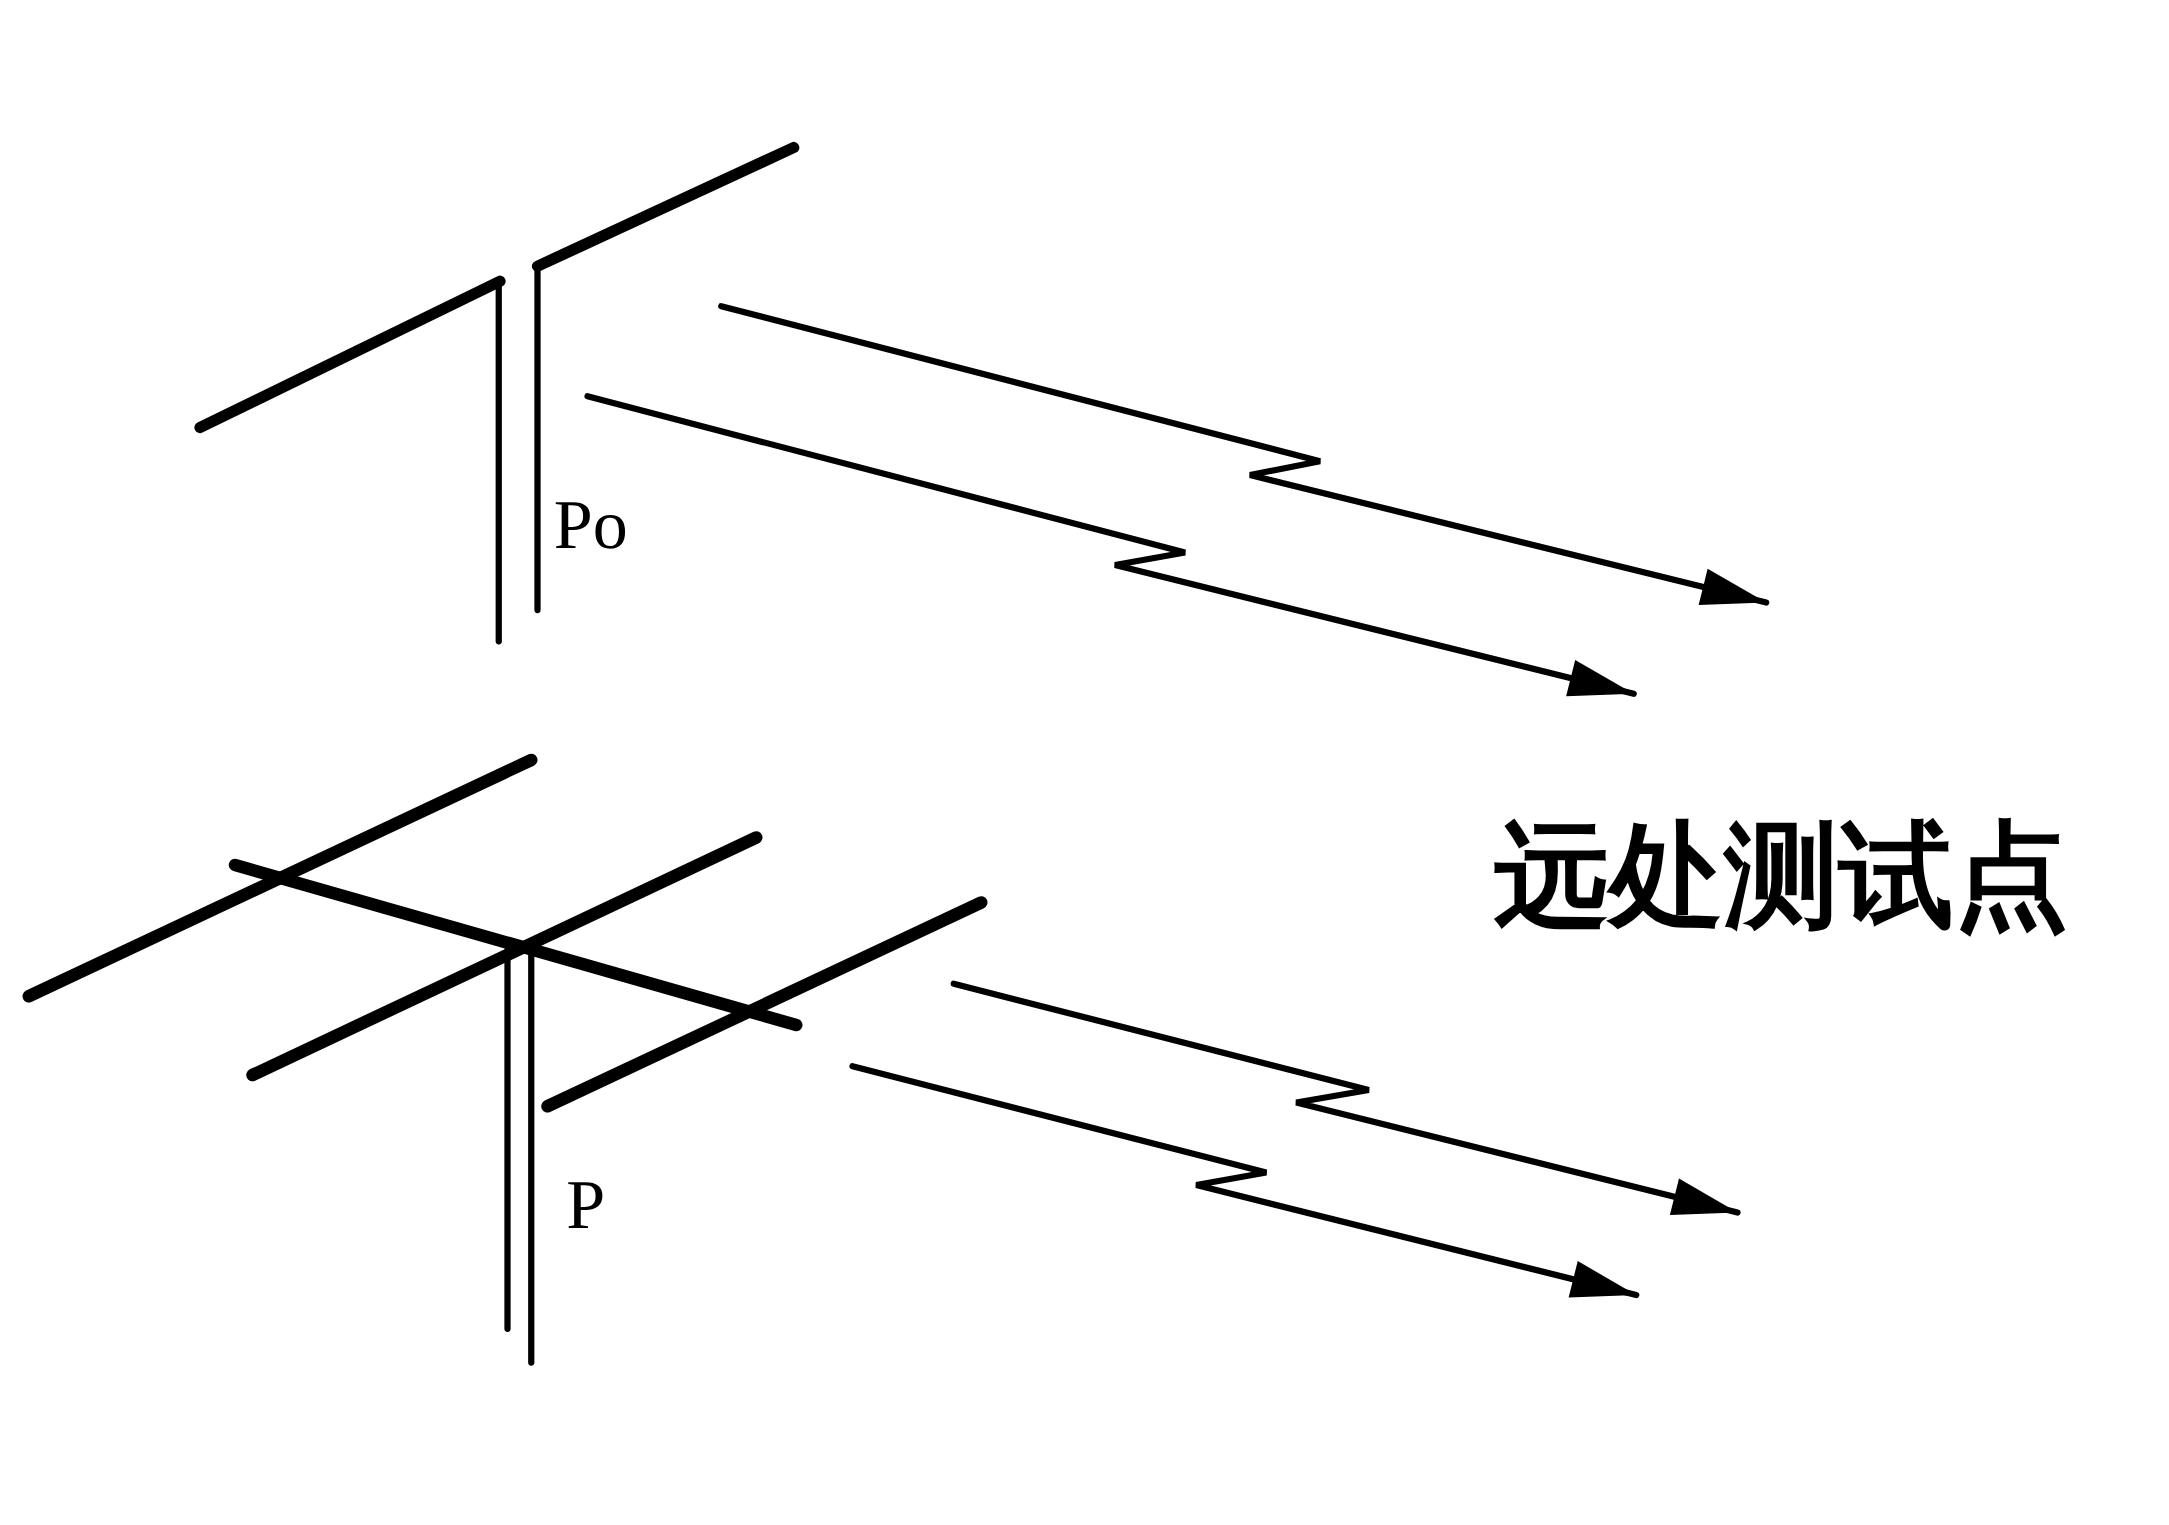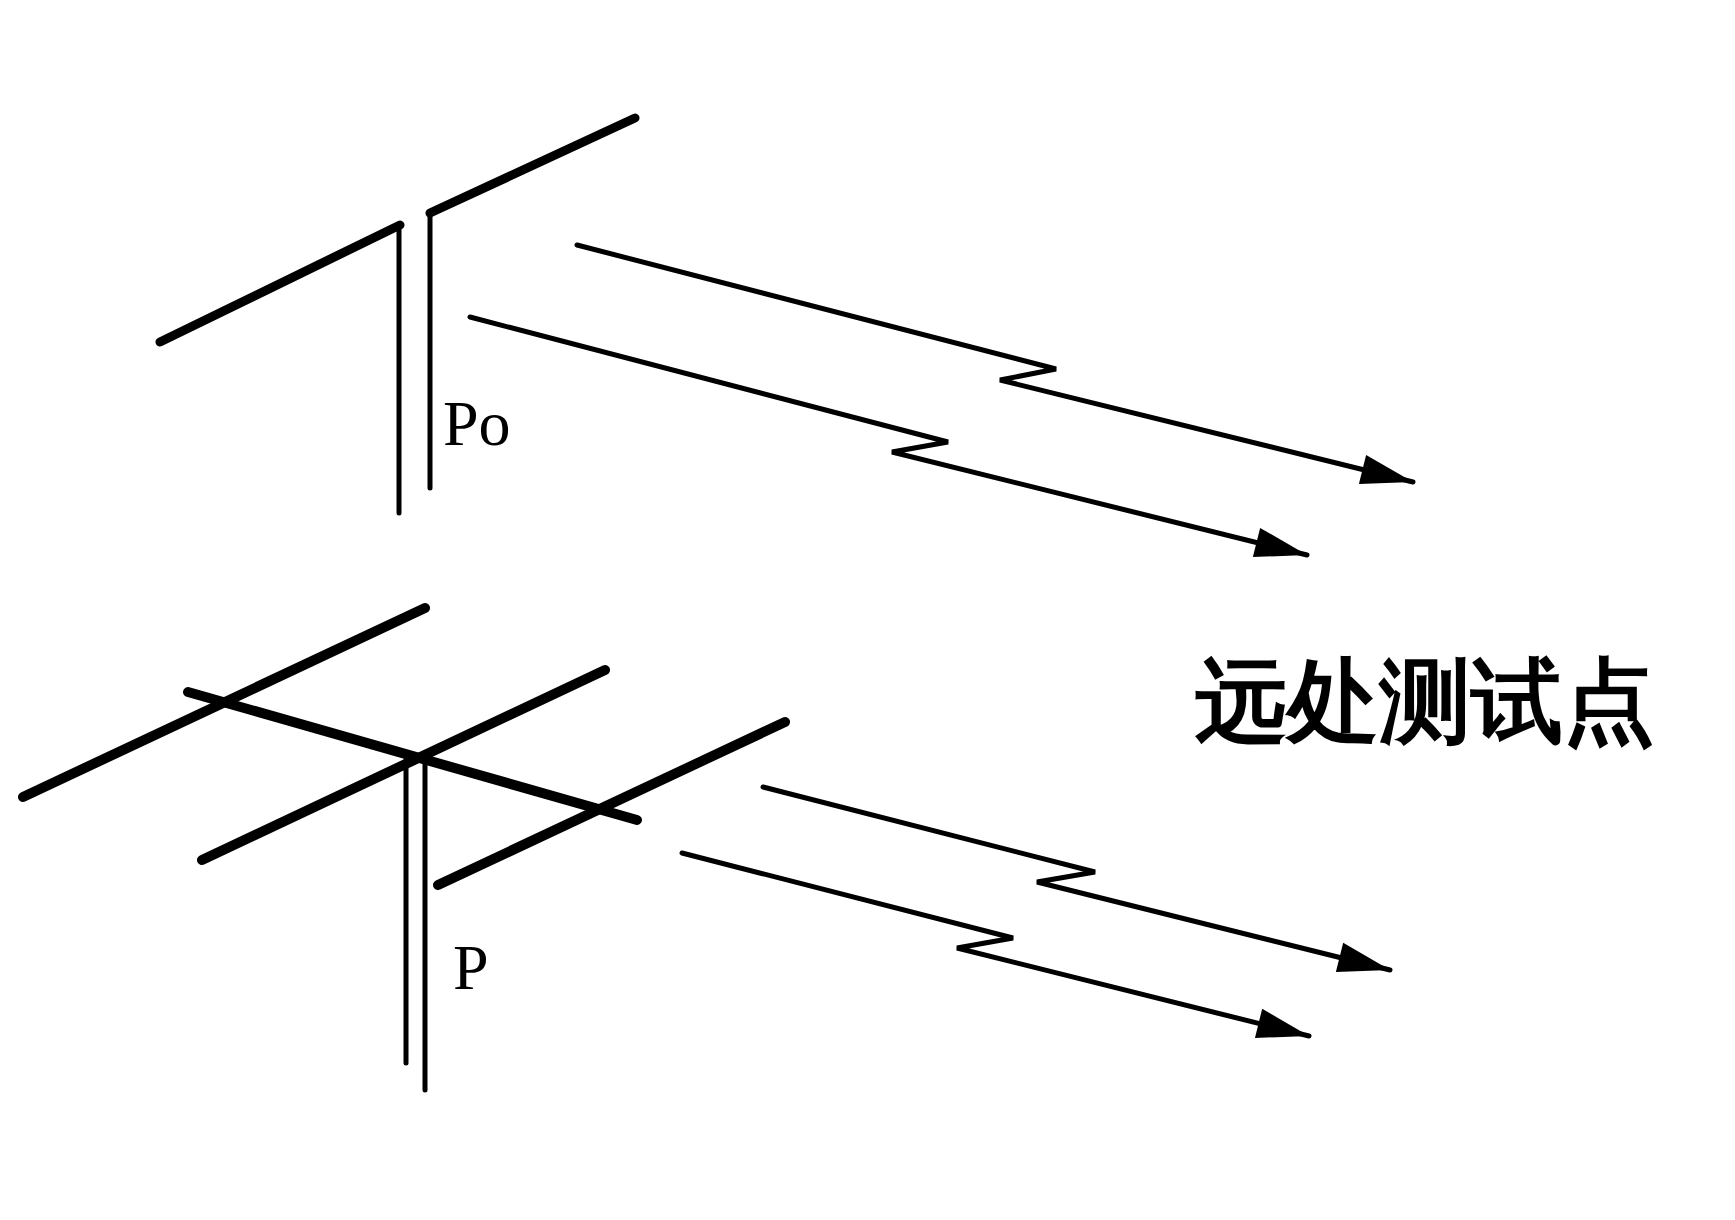--- a/index.html
+++ b/index.html
@@ -19,34 +19,34 @@
     position: absolute;
     left: 0;
     top: 0;
     width: 1735px;
     height: 1220px;
   }
   .ant-label {
     position: absolute;
     color: #000000;
     font-family: "Liberation Serif", serif;
-    font-size: 64px;
+    font-size: 56px;
     line-height: 1;
     white-space: nowrap;
   }
   #po-label { left: 443px; top: 392px; }
   #p-label  { left: 453px; top: 936px; }
   #annotation {
     position: absolute;
     left: 1115px;
     top: 645px;
     width: 620px;
     text-align: center;
     color: #000000;
-    font-family: Liberation Sans, sans-serif;
+    font-family: Liberation Serif, serif;
     font-weight: bold;
     font-size: 92px;
     line-height: 112px;
     white-space: nowrap;
   }
 </style>
 </head>
 <body>
 
 <div id="stage">

